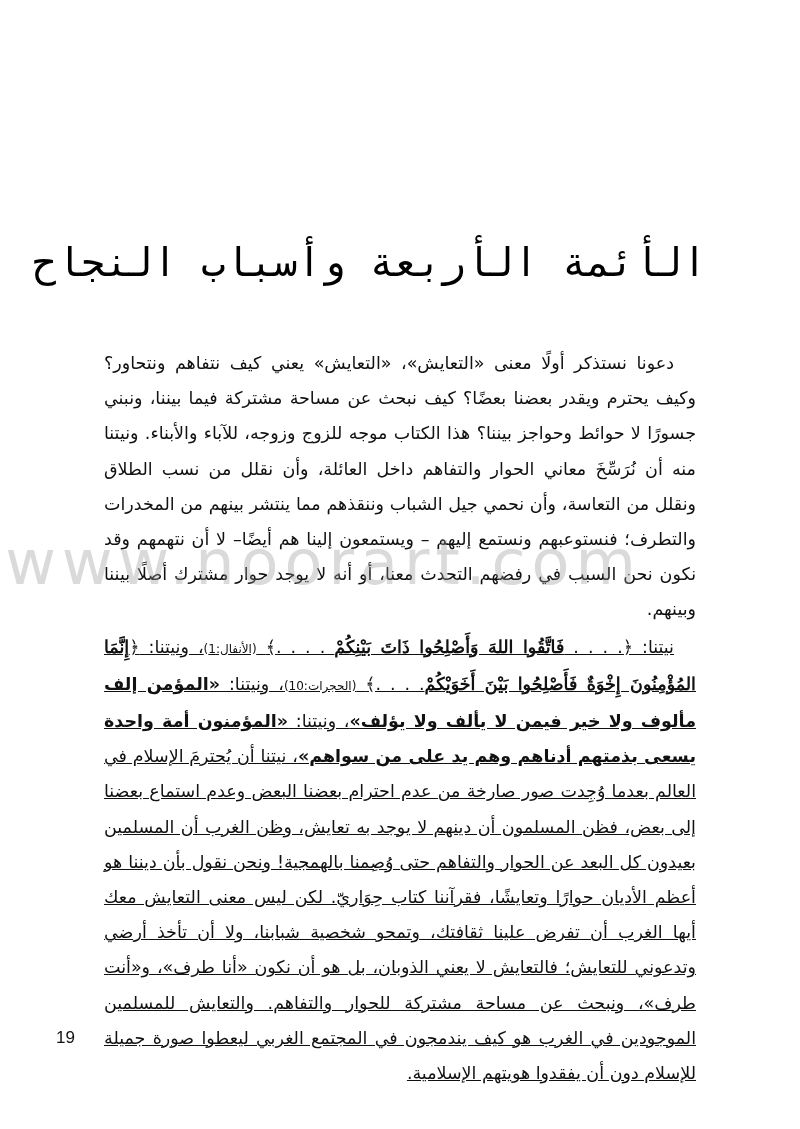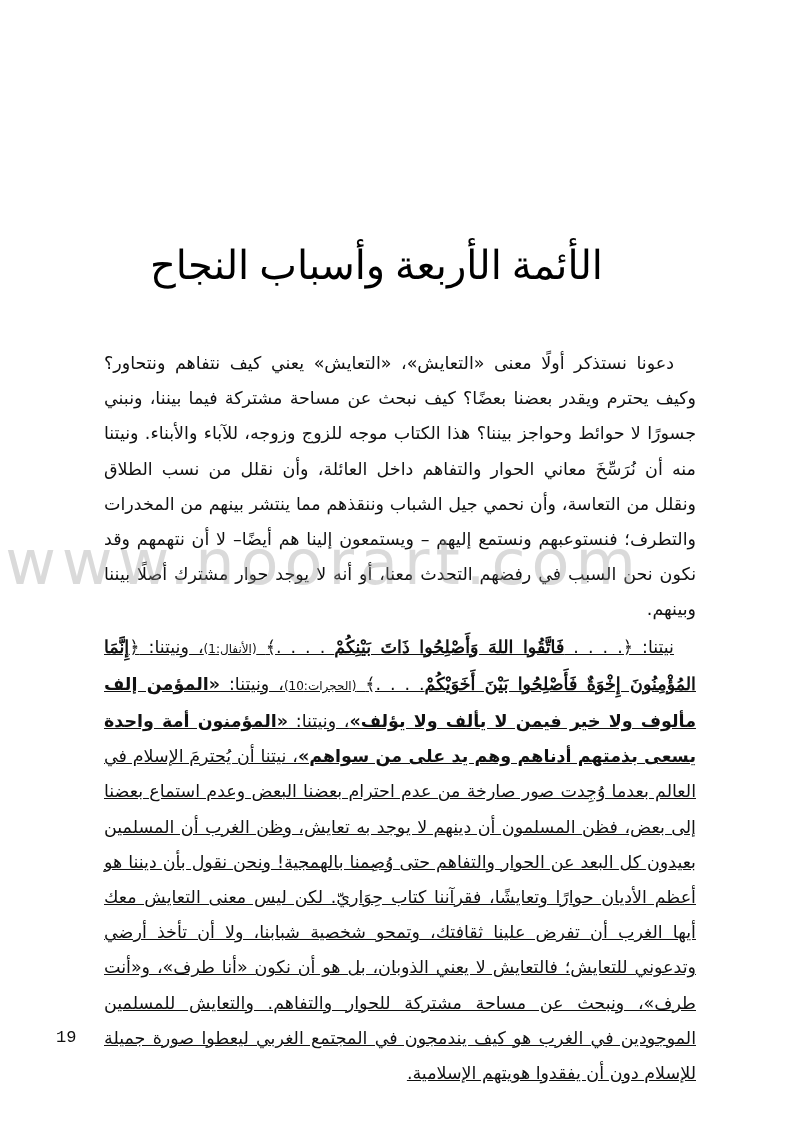--- a/index.html
+++ b/index.html
@@ -11,25 +11,25 @@
       width: 800px;
       height: 1129px;
       position: relative;
       overflow: hidden;
       color: #111111;
       font-family: "DejaVu Sans", "Liberation Sans", sans-serif;
     }
     .page-title {
       position: absolute;
       top: 236px;
-      left: 12px;
+      left: 5px;
       width: 729px;
       text-align: center;
       direction: rtl;
-      font-family: Liberation Serif, serif;
+      font-family: Liberation Mono, monospace;
       font-size: 40px;
       line-height: 60px;
       color: #000;
       letter-spacing: 0.5px;
     }
     .body-text {
       position: absolute;
       top: 344px;
       left: 102px;
       width: 596px;
@@ -71,21 +71,21 @@
       letter-spacing: 6px;
       color: rgba(150, 150, 150, 0.35);
       pointer-events: none;
       white-space: nowrap;
       direction: ltr;
     }
     .page-number {
       position: absolute;
       top: 1028px;
       left: 56px;
-      font-family: Liberation Mono, monospace;
+      font-family: Liberation Sans, sans-serif;
       font-size: 17px;
       color: #111;
     }
   </style>
 </head>
 <body>
 
 <div class="page-title">الأئمة الأربعة وأسباب النجاح</div>
 
 <div class="body-text">

